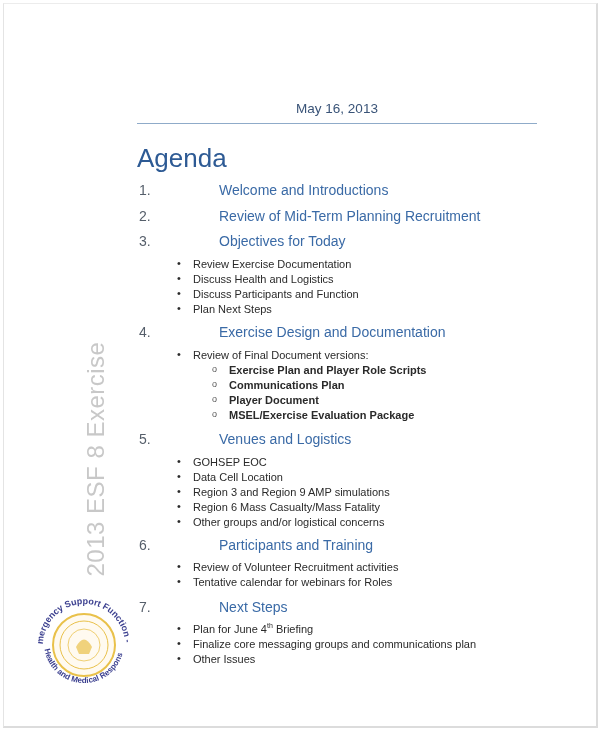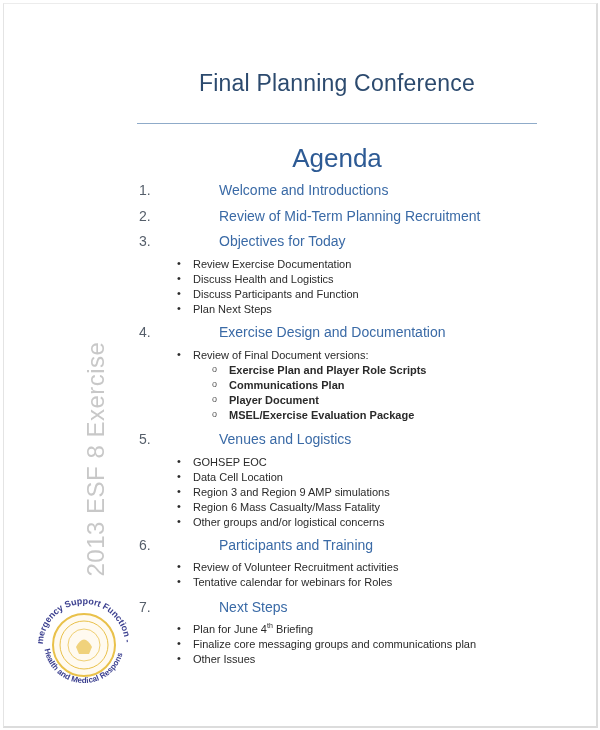--- a/index.html
+++ b/index.html
@@ -18,21 +18,21 @@
     }
     .date {
       position: absolute; left: 133px; width: 400px; top: 97px; text-align: center;
       font-size: 13.5px; color: #3a5478;
     }
     .rule {
       position: absolute; left: 133px; width: 400px; top: 119px; height: 0;
       border-top: 1.5px solid #8fabc9;
     }
     .agenda {
-      position: absolute; left: 133px; width: 400px; top: 139px; text-align: center;
+      position: absolute; left: 133px; width: 400px; top: 139px; text-align: left;
       font-size: 26px; color: #2d5a94;
     }
     .item {
       position: absolute; left: 135px; font-size: 14px; color: #3a6aa6;
     }
     .item .num { position: absolute; left: 0; color: #555e6a; }
     .item .txt { position: absolute; left: 36px; white-space: nowrap; margin-left: 44px; }
     .bullet {
       position: absolute; left: 173px; font-size: 11px; color: #2a2a2a; white-space: nowrap;
     }
@@ -49,21 +49,21 @@
       transform: translate(-50%, -50%) rotate(-90deg);
       font-size: 24px; color: #c8c8c8; white-space: nowrap; font-weight: 300; letter-spacing: 0.5px;
     }
     .seal { position: absolute; left: 27px; top: 588px; width: 106px; height: 106px; }
   </style>
 </head>
 <body>
 
 <div class="page">
 
-  <div class="title">Final Planning Conference</div>
+  <div class="date">May 16, 2013</div>
   <div class="rule"></div>
   <div class="agenda">Agenda</div>
 
   <div class="item" style="top:178px">
     <span class="num">1.</span>
     <span class="txt">Welcome and Introductions</span>
   </div>
 
   <div class="item" style="top:204px">
     <span class="num">2.</span>

